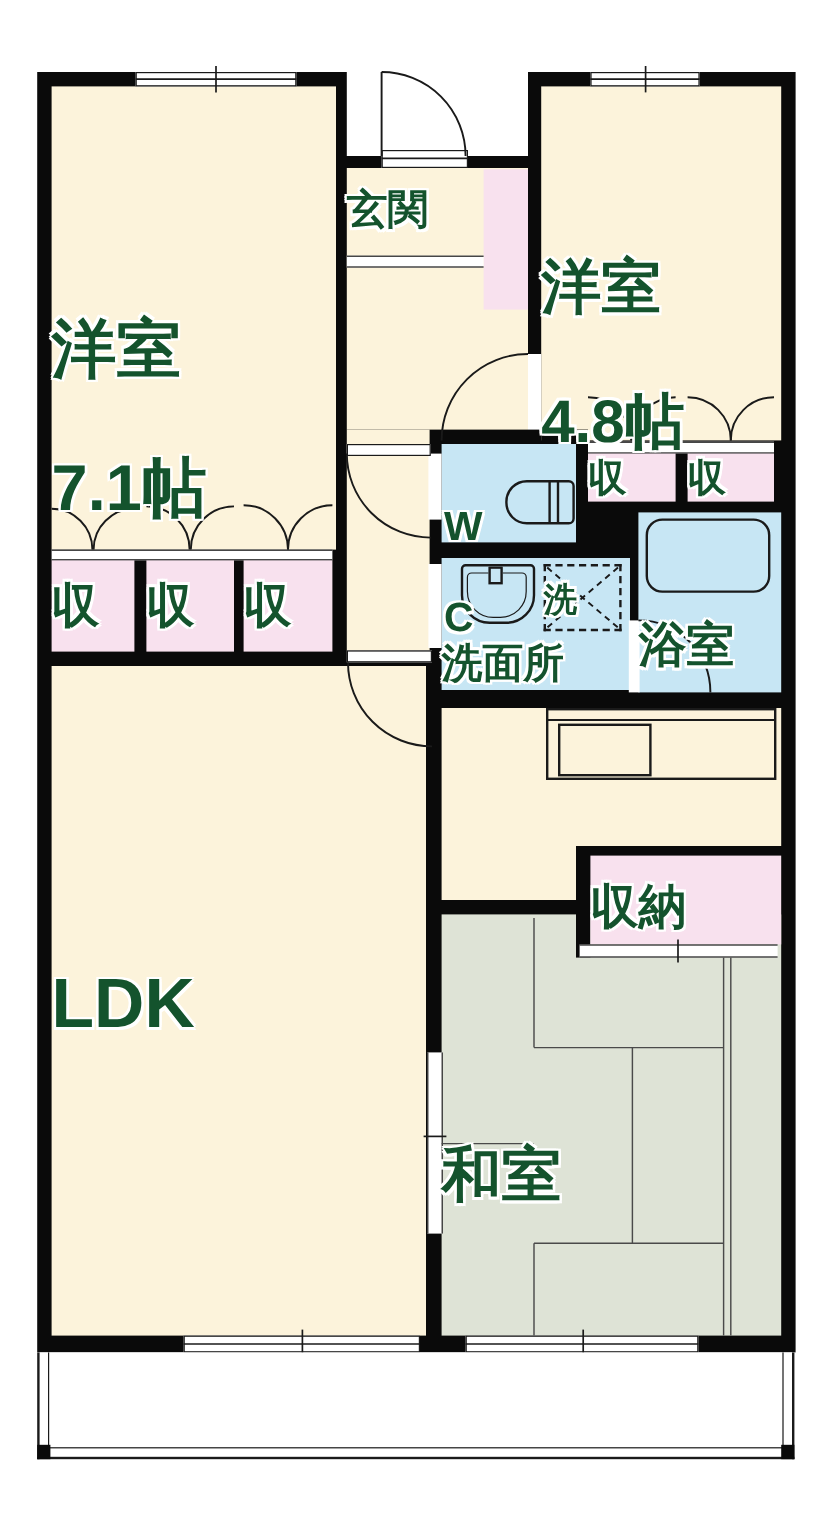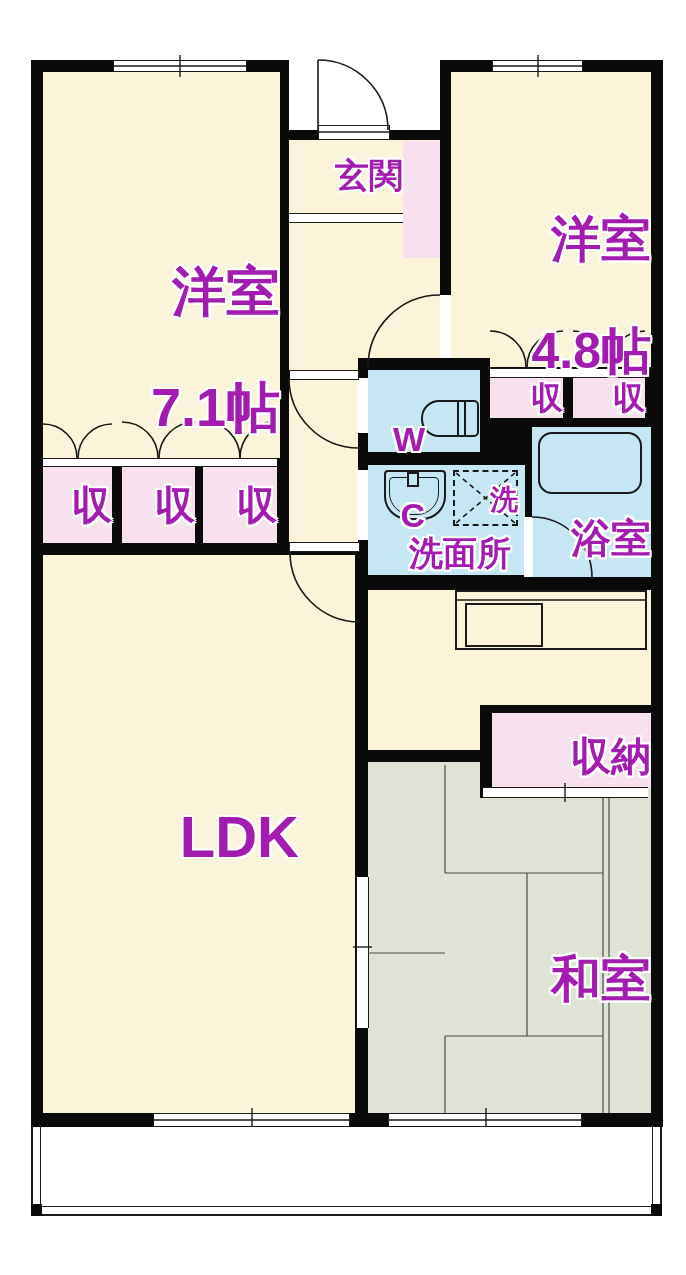--- a/index.html
+++ b/index.html
@@ -17,21 +17,21 @@
   .blackpatch{background:#0a0a0a;}
   
   .strip{background:#ffffff;border:1px solid #1a1a1a;}
   .striph{background:#ffffff;border-top:1px solid #1a1a1a;border-bottom:1px solid #1a1a1a;}
   .stripv{background:#ffffff;border-left:1px solid #1a1a1a;border-right:1px solid #1a1a1a;}
   
   .outline{border:2px solid #1a1a1a;background:transparent;}
   .outline-thin{border:1px solid #1a1a1a;background:transparent;}
   .dashedbox{border:2px dashed #1a1a1a;background:transparent;}
   
-  .lbl{color:#a21caf;font-weight:bold;text-align:right;white-space:pre-line;
+  .lbl{color:#14532d;font-weight:bold;text-align:left;white-space:pre-line;
        text-shadow:-2px -2px 0 #fff,2px -2px 0 #fff,-2px 2px 0 #fff,2px 2px 0 #fff,
                    0 -2px 0 #fff,0 2px 0 #fff,-2px 0 0 #fff,2px 0 0 #fff;}
   .big{font-size:54px;line-height:58px;}
   .big2{font-size:50px;line-height:56px;}
   .big3{font-size:58px;line-height:62px;}
   .mid{font-size:34px;line-height:38px;}
   .mid2{font-size:40px;line-height:40px;}
   .shu{font-size:40px;line-height:76px;}
   .shu2{font-size:32px;line-height:40px;}
   .sml{font-size:28px;line-height:32px;}
@@ -183,17 +183,17 @@
   <div class="abs lbl mid" style="left:370px;top:382px;width:55px;">
     <span>W</span><br>
     <span>C</span>
   </div>
   <div class="abs lbl shu" style="left:43px;top:467px;width:69px;"><span>収</span></div>
   <div class="abs lbl shu" style="left:122px;top:467px;width:73px;"><span>収</span></div>
   <div class="abs lbl shu" style="left:203px;top:467px;width:74px;"><span>収</span></div>
   <div class="abs lbl shu2" style="left:490px;top:378px;width:73px;"><span>収</span></div>
   <div class="abs lbl shu2" style="left:573px;top:378px;width:72px;"><span>収</span></div>
   <div class="abs lbl sml" style="left:453px;top:484px;width:65px;"><span>洗</span></div>
-  <div class="abs lbl mid" style="left:354px;top:534px;width:157px;padding-left:48px;"><span>洗面所</span></div>
+  <div class="abs lbl mid" style="left:368px;top:534px;width:157px;"><span>洗面所</span></div>
   <div class="abs lbl mid2" style="left:532px;top:518px;width:119px;"><span>浴室</span></div>
   <div class="abs lbl mid2" style="left:492px;top:736px;width:159px;"><span>収納</span></div>
 
 </div>
 
 </body></html>

